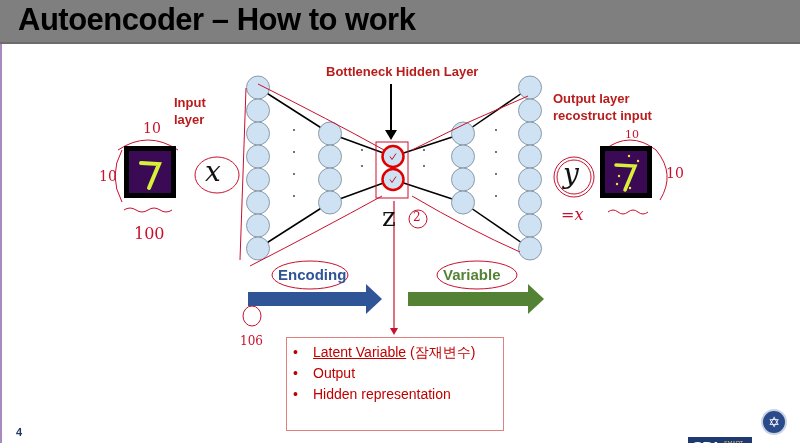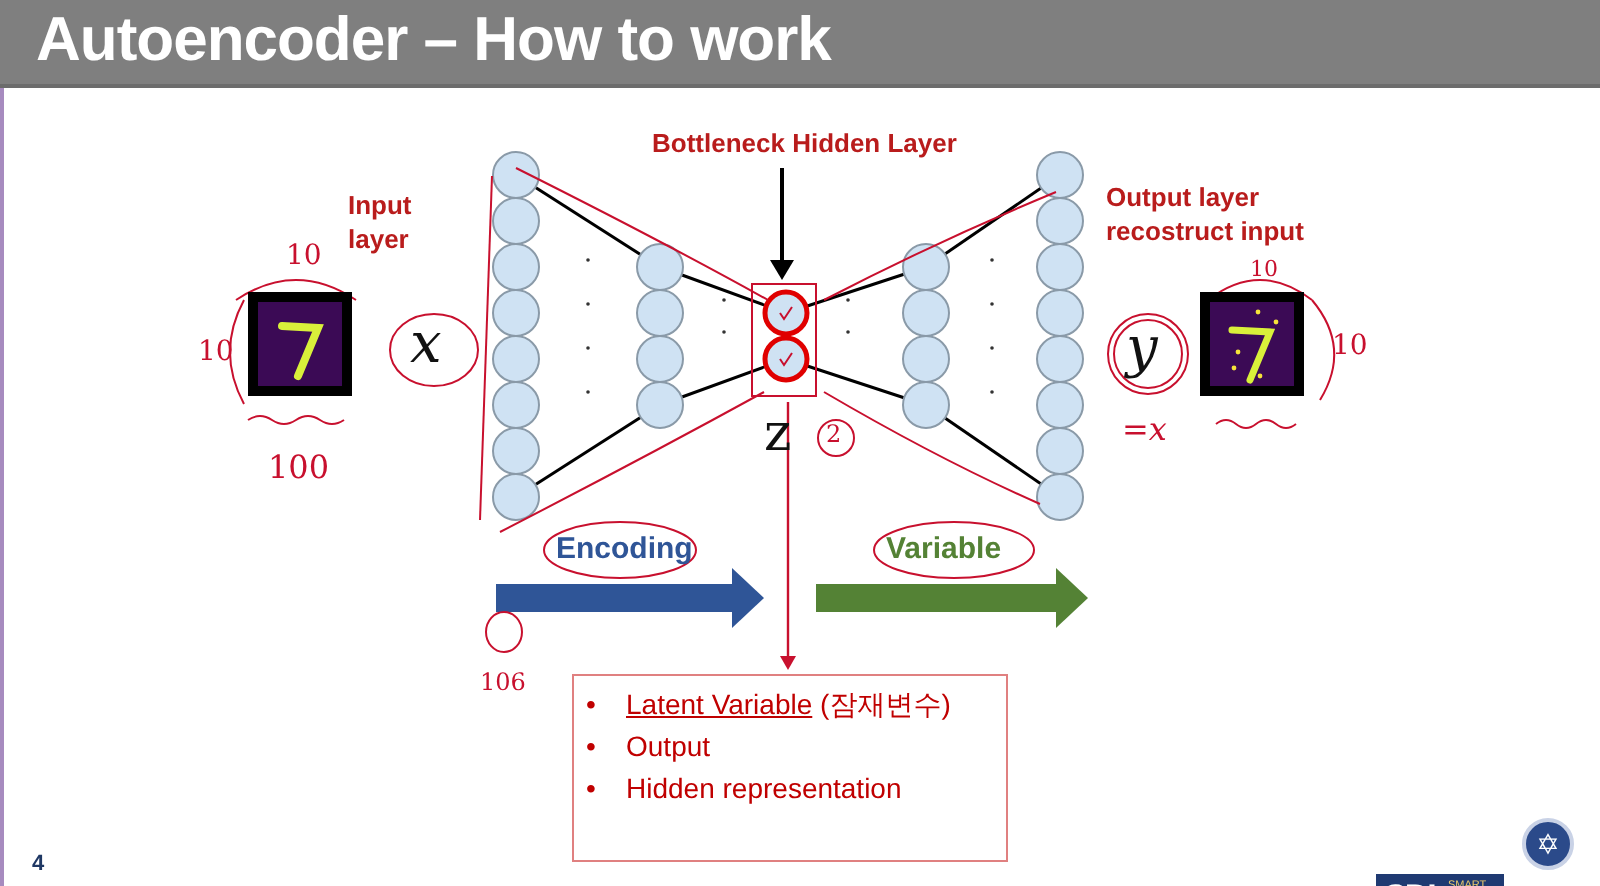--- a/index.html
+++ b/index.html
@@ -1,19 +1,19 @@
 <!DOCTYPE html>
 <html><head>
 <meta charset="utf-8">
 <style>
   html, body { margin: 0; padding: 0; }
   body { width: 800px; height: 443px; position: relative; overflow: hidden; background: #ffffff; font-family: "Liberation Sans", "DejaVu Sans", sans-serif; }
   .left-bar { position: absolute; left: 0; top: 0; width: 2px; height: 443px; background: #a78bbf; }
   .title-bar { position: absolute; left: 0; top: 0; width: 800px; height: 42px; background: #7f7f7f; border-bottom: 2px solid #6c6c6c; }
-  .title-bar .title { position: absolute; left: 18px; top: 2px; color: #ffffff; font-size: 31px; font-weight: bold; letter-spacing: -0.5px; }
+  .title-bar .title { position: absolute; left: 18px; top: 2px; color: #000000; font-size: 31px; font-weight: bold; letter-spacing: -0.5px; }
   .lbl { position: absolute; font-weight: bold; color: #b91c1c; font-size: 13px; line-height: 17px; }
   .diagram { position: absolute; left: 0; top: 0; }
   .mnist { position: absolute; width: 52px; height: 52px; background: #000; }
   .mnist .inner { position: absolute; left: 5px; top: 5px; width: 42px; height: 42px; background: #3b0a55; }
   .var { position: absolute; font-family: "DejaVu Serif", serif; font-style: italic; font-size: 28px; color: #111; }
   .arrow-lbl { position: absolute; font-weight: bold; font-size: 15px; }
   .code-box { position: absolute; left: 286px; top: 337px; width: 216px; height: 92px; border: 1px solid #e08080; background: #fff; }
   .code-box ul { margin: 0; padding: 0; list-style: none; }
   .code-box li { position: relative; padding-left: 26px; font-size: 14px; line-height: 21px; color: #c00000; }
   .code-box li::before { content: "•"; position: absolute; left: 6px; top: 0; color: #c00000; }

